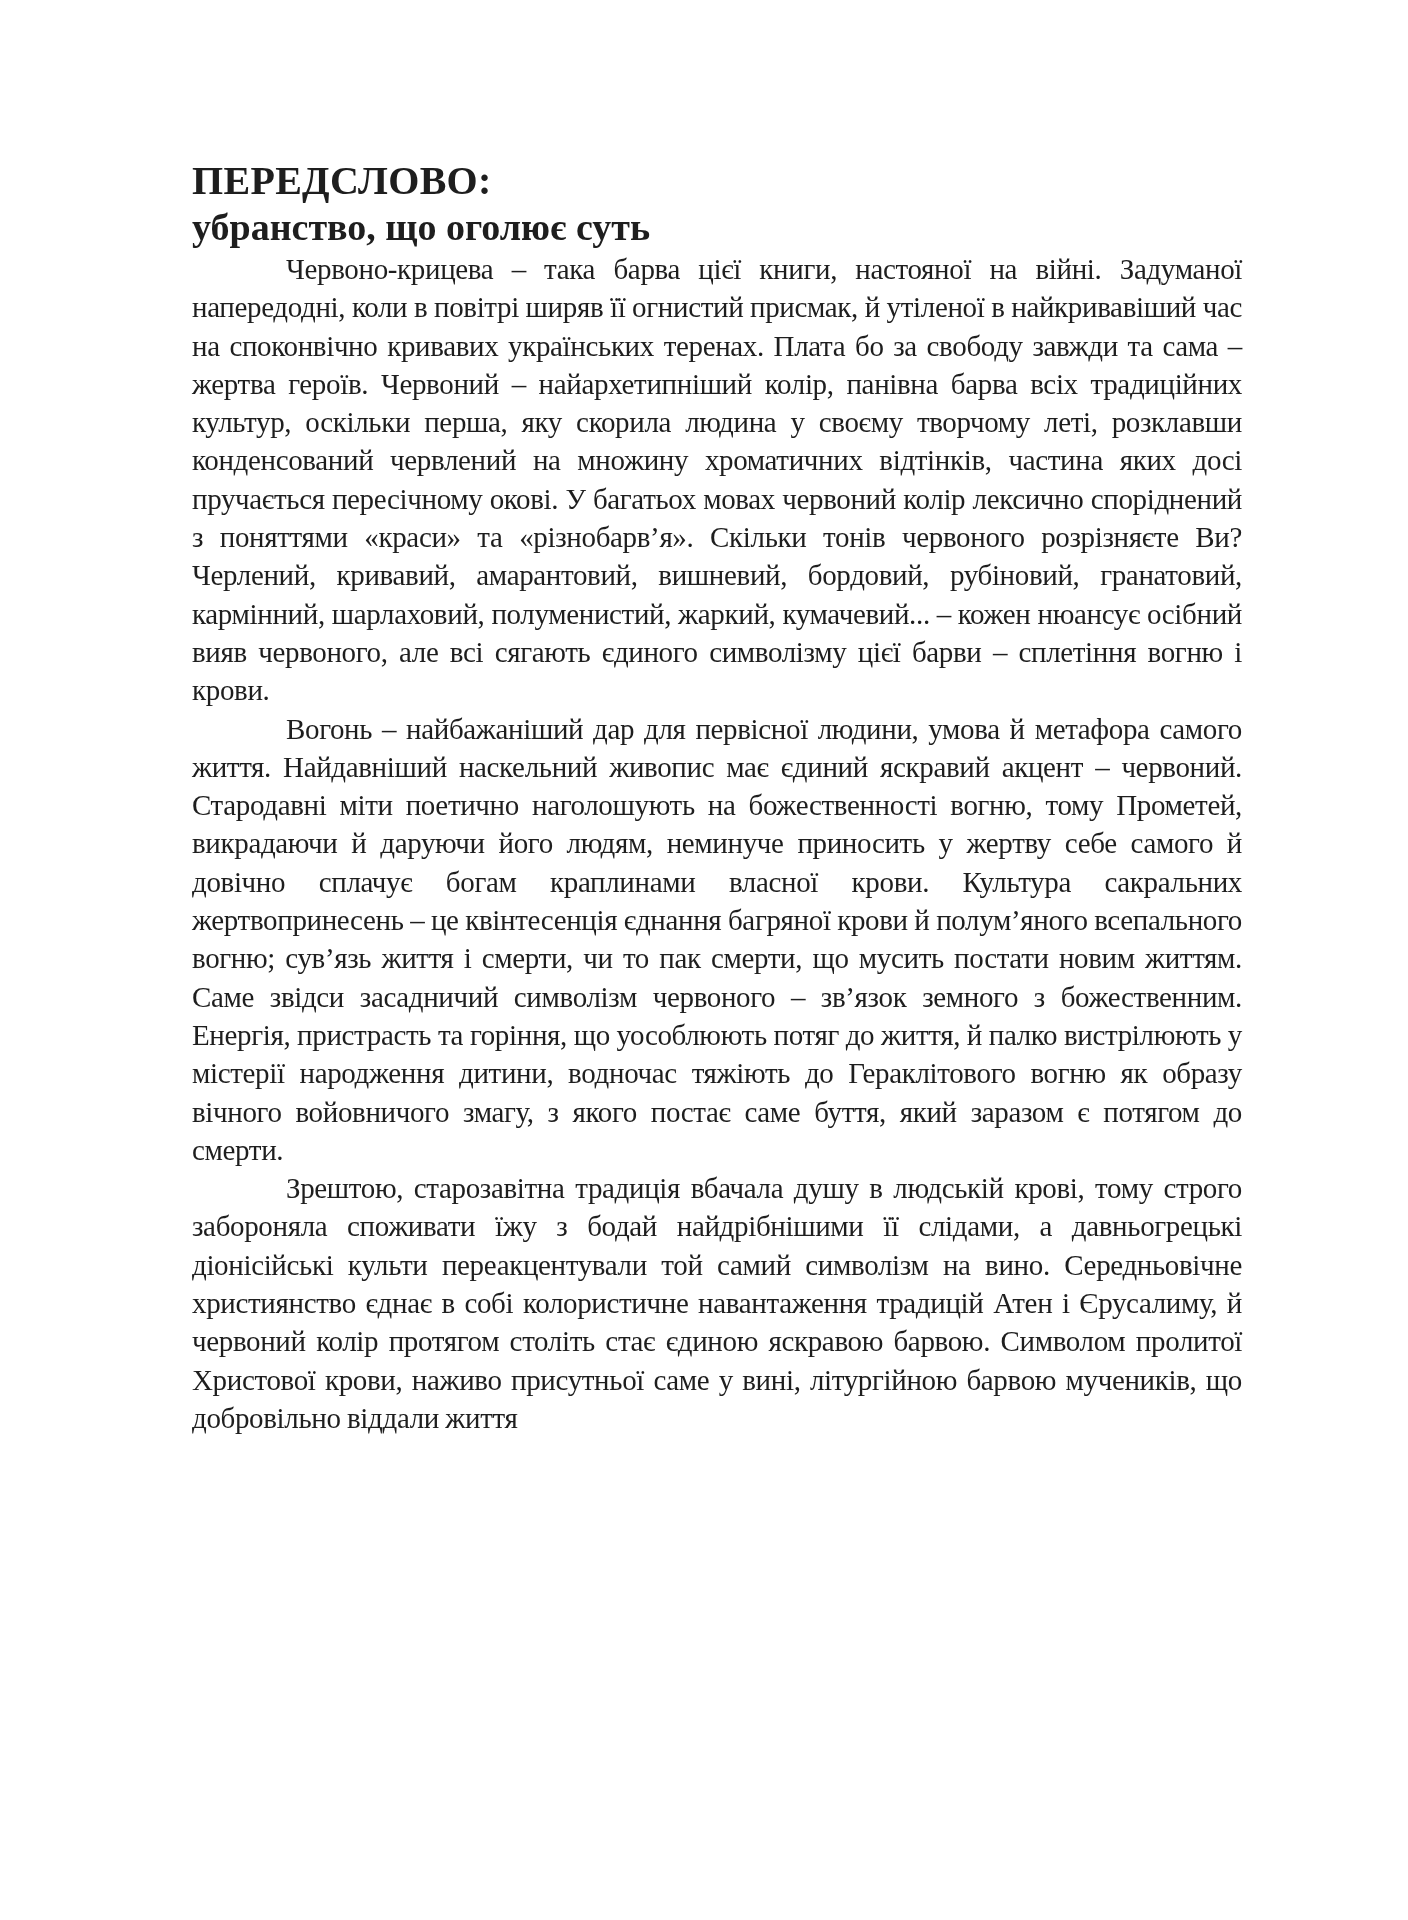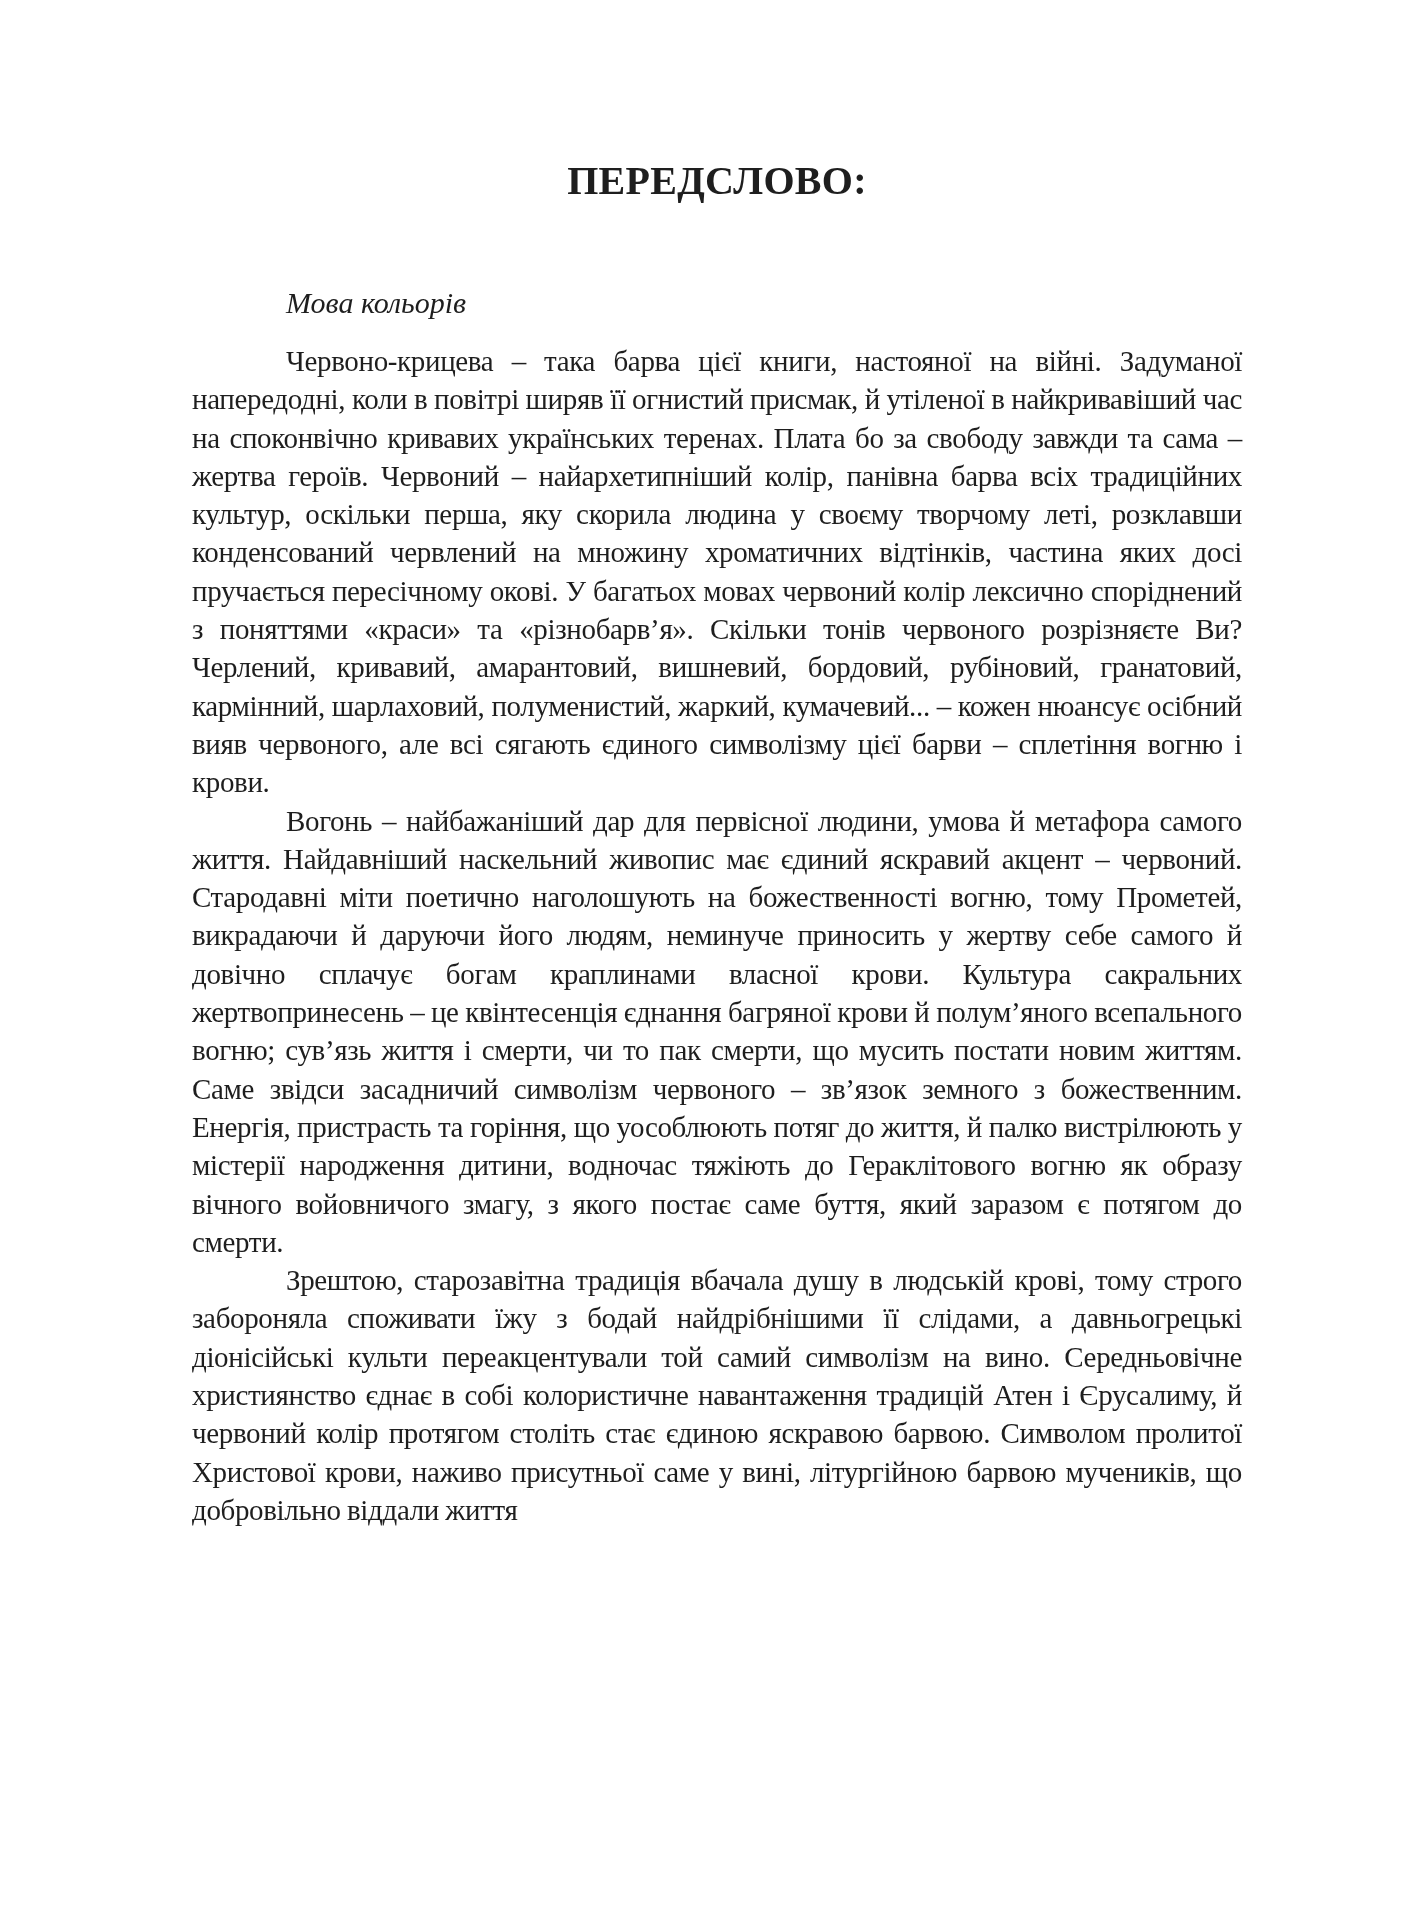--- a/index.html
+++ b/index.html
@@ -15,21 +15,21 @@
       color: #1e1e1e;
       font-family: "Liberation Serif", "DejaVu Serif", serif;
     }
     .page {
       position: absolute;
       left: 192px;
       top: 158px;
       width: 1050px;
     }
     .heading {
-      text-align: center;
+      text-align: left;
       font-weight: bold;
       margin: 0;
     }
     .heading .line1 {
       display: block;
       font-size: 40px;
       line-height: 46px;
       letter-spacing: 0.3px;
     }
     .heading .line2 {
@@ -54,20 +54,20 @@
       word-spacing: -0.5px;
       letter-spacing: -0.35px;
     }
   </style>
 </head>
 <body>
 
 <div class="page">
   <h1 class="heading">
     <span class="line1">ПЕРЕДСЛОВО:</span>
+    <span class="line2">убранство, що оголює суть</span>
   </h1>
 
-  <h2 class="section-title">Мова кольорів</h2>
 
   <p class="para">Червоно-крицева – така барва цієї книги, настояної на війні. Задуманої напередодні, коли в повітрі ширяв її огнистий присмак, й утіленої в найкривавіший час на споконвічно кривавих українських теренах. Плата бо за свободу завжди та сама – жертва героїв. Червоний – найархетипніший колір, панівна барва всіх традиційних культур, оскільки перша, яку скорила людина у своєму творчому леті, розклавши конденсований червлений на множину хроматичних відтінків, частина яких досі пручається пересічному окові. У багатьох мовах червоний колір лексично споріднений з поняттями «краси» та «різнобарв’я». Скільки тонів червоного розрізняєте Ви? Черлений, кривавий, амарантовий, вишневий, бордовий, рубіновий, гранатовий, кармінний, шарлаховий, полуменистий, жаркий, кумачевий... – кожен нюансує осібний вияв червоного, але всі сягають єдиного символізму цієї барви – сплетіння вогню і крови.</p>
   <p class="para">Вогонь – найбажаніший дар для первісної людини, умова й метафора самого життя. Найдавніший наскельний живопис має єдиний яскравий акцент – червоний. Стародавні міти поетично наголошують на божественності вогню, тому Прометей, викрадаючи й даруючи його людям, неминуче приносить у жертву себе самого й довічно сплачує богам краплинами власної крови. Культура сакральних жертвопринесень – це квінтесенція єднання багряної крови й полум’яного всепального вогню; сув’язь життя і смерти, чи то пак смерти, що мусить постати новим життям. Саме звідси засадничий символізм червоного – зв’язок земного з божественним. Енергія, пристрасть та горіння, що уособлюють потяг до життя, й палко вистрілюють у містерії народження дитини, водночас тяжіють до Гераклітового вогню як образу вічного войовничого змагу, з якого постає саме буття, який заразом є потягом до смерти.</p>
   <p class="para">Зрештою, старозавітна традиція вбачала душу в людській крові, тому строго забороняла споживати їжу з бодай найдрібнішими її слідами, а давньогрецькі діонісійські культи переакцентували той самий символізм на вино. Середньовічне християнство єднає в собі колористичне навантаження традицій Атен і Єрусалиму, й червоний колір протягом століть стає єдиною яскравою барвою. Символом пролитої Христової крови, наживо присутньої саме у вині, літургійною барвою мучеників, що добровільно віддали життя</p>
 </div>
 
 </body></html>

